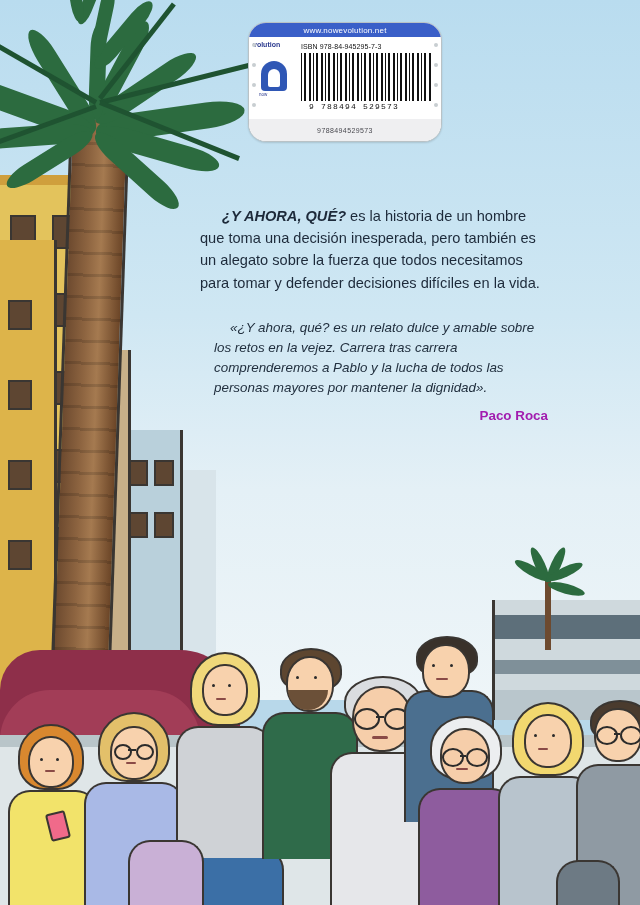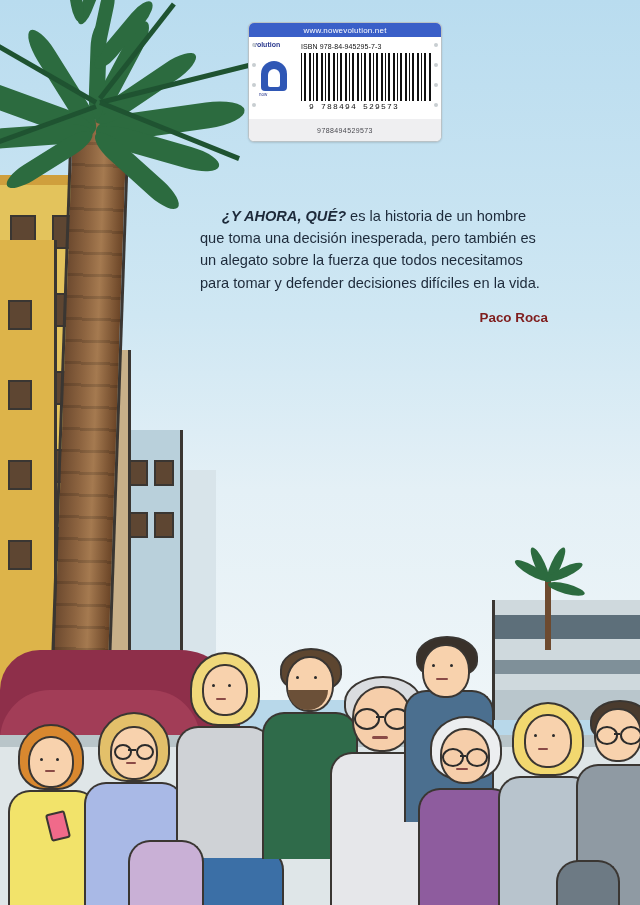--- a/index.html
+++ b/index.html
@@ -40,21 +40,21 @@
   .palm2 i{position:absolute;display:block;width:38px;height:10px;background:#2c6b3f;border-radius:50%;transform-origin:0 50%;}
 
   
   .hedge{position:absolute;left:0;top:650px;width:240px;height:115px;background:#8e2f4a;border-radius:40px 60px 0 0;}
   .hedge2{position:absolute;left:0;top:690px;width:200px;height:90px;background:#a23d57;border-radius:50px 50px 0 0;}
   .ground{position:absolute;left:0;top:735px;width:640px;height:170px;background:#dfe6e8;}
   .kerb{position:absolute;left:0;top:735px;width:640px;height:12px;background:#b9c5c9;}
 
   
   .sticker{position:absolute;left:248px;top:22px;width:192px;height:118px;background:#fff;
-           border:1px solid #b9c2c6;border-radius:6px;box-shadow:0 1px 2px #0002;overflow:hidden;}
+           border:1px solid #b9c2c6;border-radius:18px;box-shadow:0 1px 2px #0002;overflow:hidden;}
   .sticker-top{height:14px;background:#3a5fc8;display:flex;align-items:center;justify-content:center;}
   .sticker-top span{color:#fff;font-size:8px;letter-spacing:.2px;font-family:"Liberation Sans",sans-serif;}
   .logo-box{position:absolute;left:4px;top:18px;width:42px;height:56px;background:#fff;}
   .logo-word{font-size:7px;color:#2b3a8f;font-weight:bold;line-height:1;}
   .logo-sub{font-size:4.5px;color:#2b3a8f;line-height:1;}
   .logo-glyph{position:absolute;left:8px;top:20px;width:26px;height:30px;background:#2f57b5;
               border-radius:13px 13px 4px 4px;}
   .logo-glyph::after{content:"";position:absolute;left:7px;top:8px;width:12px;height:18px;background:#fff;border-radius:6px 6px 2px 2px;}
   .isbn{position:absolute;left:52px;top:20px;font-size:7px;color:#111;letter-spacing:.1px;}
   .bars{position:absolute;left:52px;top:30px;width:130px;height:48px;
@@ -65,21 +65,21 @@
                display:flex;align-items:center;justify-content:center;}
   .sticker-bot span{font-size:7px;color:#4a4a50;letter-spacing:.4px;}
   .holes{position:absolute;left:0;top:0;width:100%;height:100%;}
   .holes i{position:absolute;width:4px;height:4px;border-radius:50%;background:#c8ced1;}
 
   
   .blurb{position:absolute;left:200px;top:205px;width:348px;color:#1d2a3a;}
   .p{font-size:14.6px;line-height:1.52;margin:0 0 16px 0;text-indent:22px;}
   .p b{font-style:italic;font-weight:bold;}
   .quote{font-style:italic;font-size:13.4px;line-height:1.5;margin:24px 0 0 14px;text-indent:16px;color:#22303f;}
-  .attrib{text-align:right;font-weight:bold;font-size:13.4px;margin-top:10px;color:#7f1d1d;}
+  .attrib{text-align:right;font-weight:bold;font-size:13.4px;margin-top:10px;color:#a21caf;}
 
   
   .person{position:absolute;}
   .head{position:absolute;border-radius:48% 48% 46% 46%;border:2px solid #3a3632;}
   .hair{position:absolute;border-radius:50% 50% 40% 40%;border:2px solid #3a3632;}
   .body{position:absolute;border-radius:22px 22px 0 0;border:2px solid #3a3632;border-bottom:none;}
   .eye{position:absolute;width:3px;height:3px;border-radius:50%;background:#2b2b2b;}
   .glasses{position:absolute;border:2px solid #2b2b2b;border-radius:50%;}
   .bridge{position:absolute;height:2px;background:#2b2b2b;}
   .mouth{position:absolute;height:2px;background:#8a4a46;border-radius:2px;}
@@ -293,16 +293,17 @@
         <i style="left:3px;top:80px;"></i>
       <i style="right:3px;top:20px;"></i>
         <i style="right:3px;top:40px;"></i>
       <i style="right:3px;top:60px;"></i>
         <i style="right:3px;top:80px;"></i>
     </div>
   </div>
 
   <div class="blurb">
     <p class="p"><b>¿Y AHORA, QUÉ?</b><span> es la historia de un hombre que toma una decisión inesperada, pero también es un alegato sobre la fuerza que todos necesitamos para tomar y defender decisiones difíciles en la vida.</span></p>
+    <p class="quote">«¿Y ahora, qué? es un relato dulce y amable sobre los retos en la vejez. Carrera tras carrera comprenderemos a Pablo y la lucha de todos las personas mayores por mantener la dignidad».</p>
     <p class="attrib">Paco Roca</p>
   </div>
 
 </div>
 
 </body></html>

